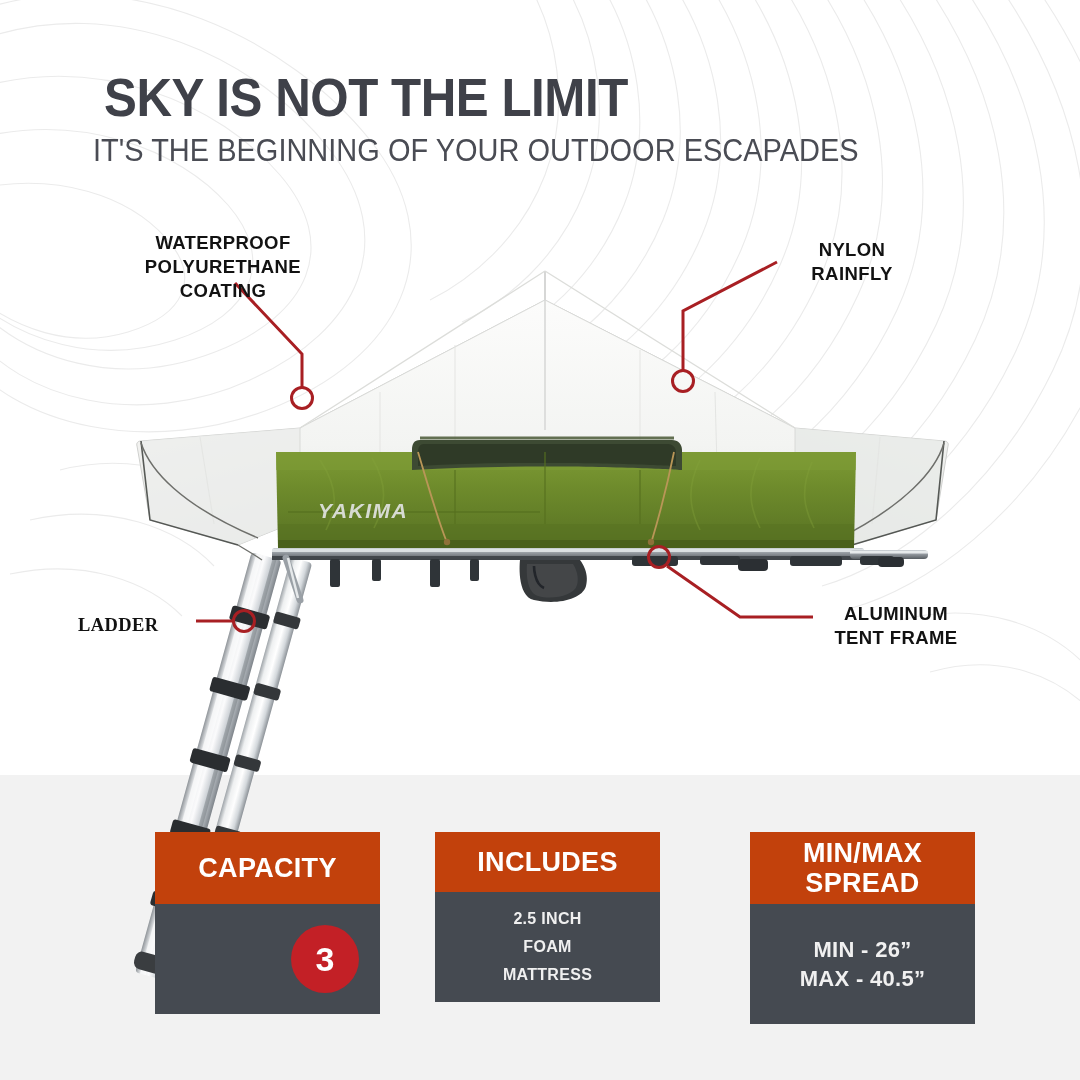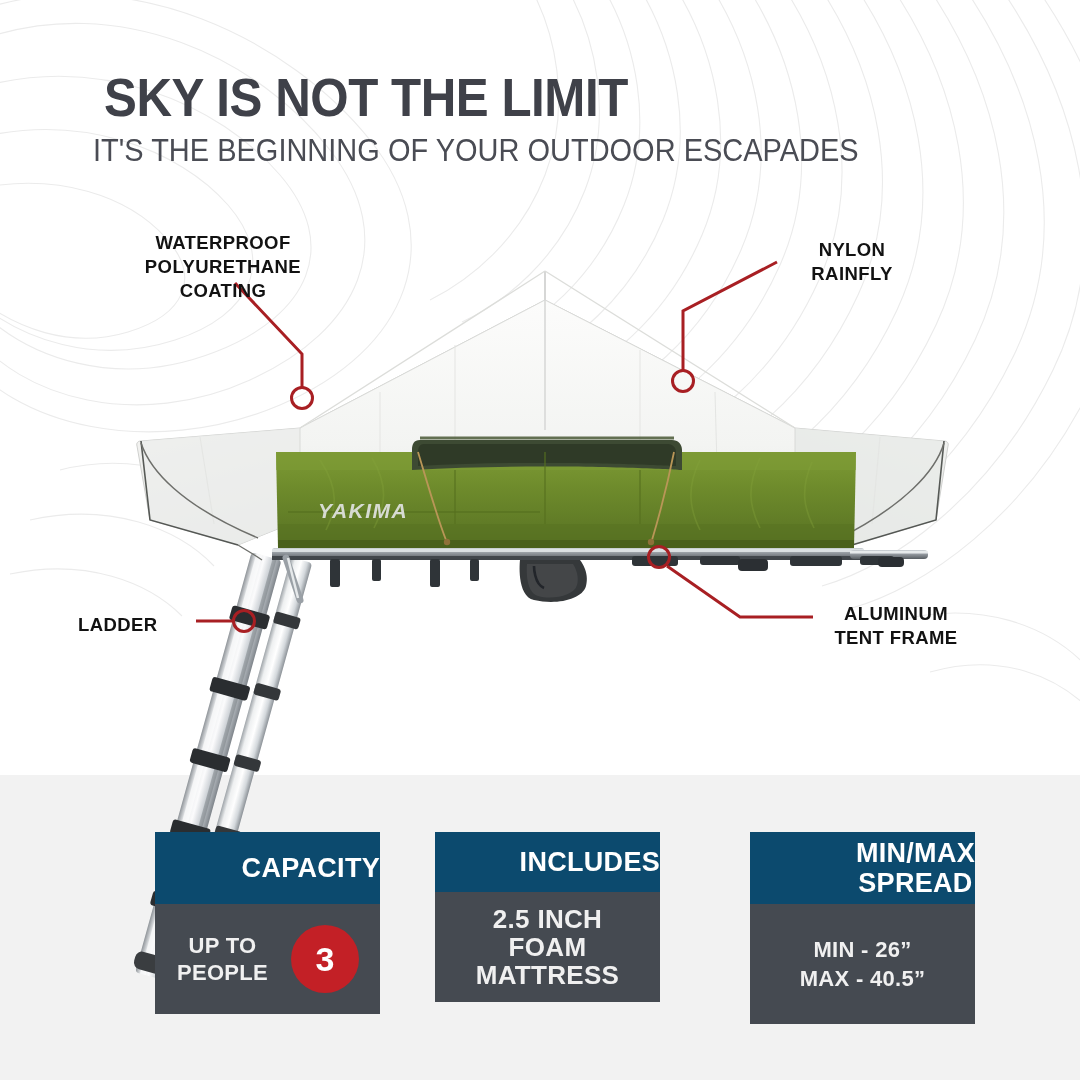--- a/index.html
+++ b/index.html
@@ -32,34 +32,34 @@
   }
 
   
   .callout{
     position:absolute;z-index:7;color:#121212;
     font-size:18.5px;font-weight:bold;line-height:24px;
     letter-spacing:0.4px;white-space:pre-line;
   }
   .c-water{left:88px;top:231px;width:270px;text-align:center;}
   .c-nylon{left:752px;top:238px;width:200px;text-align:center;}
-  .c-ladder{left:78px;top:613px;}
+  .c-ladder{left:78px;top:613px;font-family:Liberation Serif, serif;}
   .c-frame{left:816px;top:602px;width:160px;text-align:center;}
 
   .lead-svg{position:absolute;left:0;top:0;width:1080px;height:1080px;z-index:7;}
 
   
   .product{position:absolute;left:0;top:0;width:1080px;height:1080px;z-index:4;}
   .ladder-layer{position:absolute;left:0;top:0;width:1080px;height:1080px;z-index:3;}
 
   
   .card{position:absolute;z-index:8;}
   .card .hd{
-    background:#0c4a6e;color:#ffffff;
-    display:flex;align-items:center;justify-content:flex-end;
+    background:#c2410c;color:#ffffff;
+    display:flex;align-items:center;justify-content:center;
     text-align:center;font-weight:bold;letter-spacing:0.3px;
   }
   .card .bd{
     background:#454a51;color:#f0f0f0;
     display:flex;align-items:center;justify-content:center;
     text-align:center;font-weight:bold;letter-spacing:0.3px;
     position:relative;
   }
   .card .hd span,.card .bd span{display:block;white-space:pre-line;}
 
@@ -68,21 +68,21 @@
   #card-capacity .bd{height:110px;font-size:22px;line-height:27px;justify-content:flex-start;padding-left:22px;}
   .badge3{
     position:absolute;left:136px;top:21px;width:68px;height:68px;
     border-radius:50%;background:#c32026;color:#fff;
     display:flex;align-items:center;justify-content:center;
     font-size:34px;font-weight:bold;letter-spacing:0;
   }
 
   #card-includes{left:435px;top:832px;width:225px;}
   #card-includes .hd{height:60px;font-size:27px;}
-  #card-includes .bd{height:110px;font-size:26px;line-height:28px;}
+  #card-includes .bd{height:110px;font-size:16px;line-height:28px;}
 
   #card-spread{left:710px;top:832px;width:225px;padding-left:40px;}
   #card-spread .hd{height:72px;font-size:27px;line-height:30px;}
   #card-spread .bd{height:120px;font-size:22px;line-height:29px;}
 </style>
 </head>
 <body>
 
 <div id="stage">
 
@@ -327,22 +327,20 @@
 COATING</div>
   <div class="callout c-ladder">LADDER</div>
   <div class="callout c-frame">ALUMINUM
 TENT FRAME</div>
 
   <div class="card" id="card-capacity">
     <div class="hd">
       <span>CAPACITY</span>
     </div>
     <div class="bd">
-      <span>UP TO
-PEOPLE</span>
       <div class="badge3">3</div>
     </div>
   </div>
 
   <div class="card" id="card-includes">
     <div class="hd">
       <span>INCLUDES</span>
     </div>
     <div class="bd">
       <span>2.5 INCH

